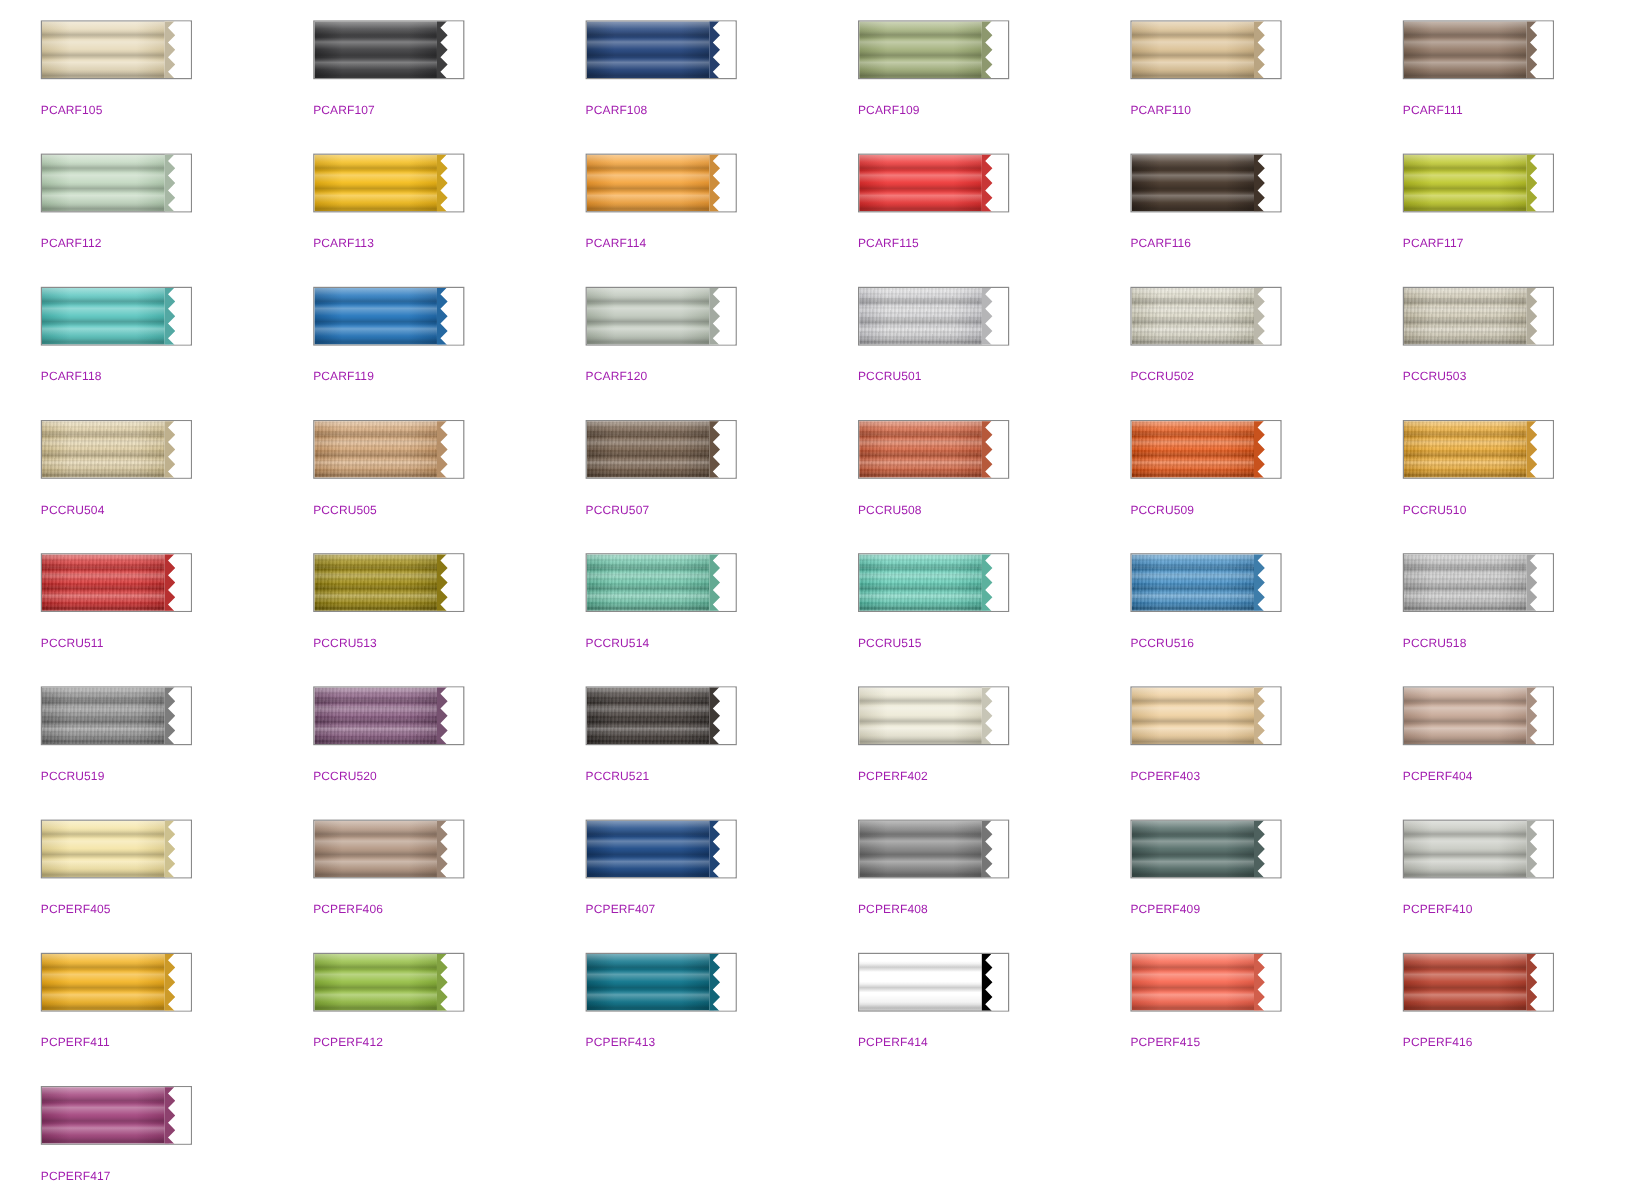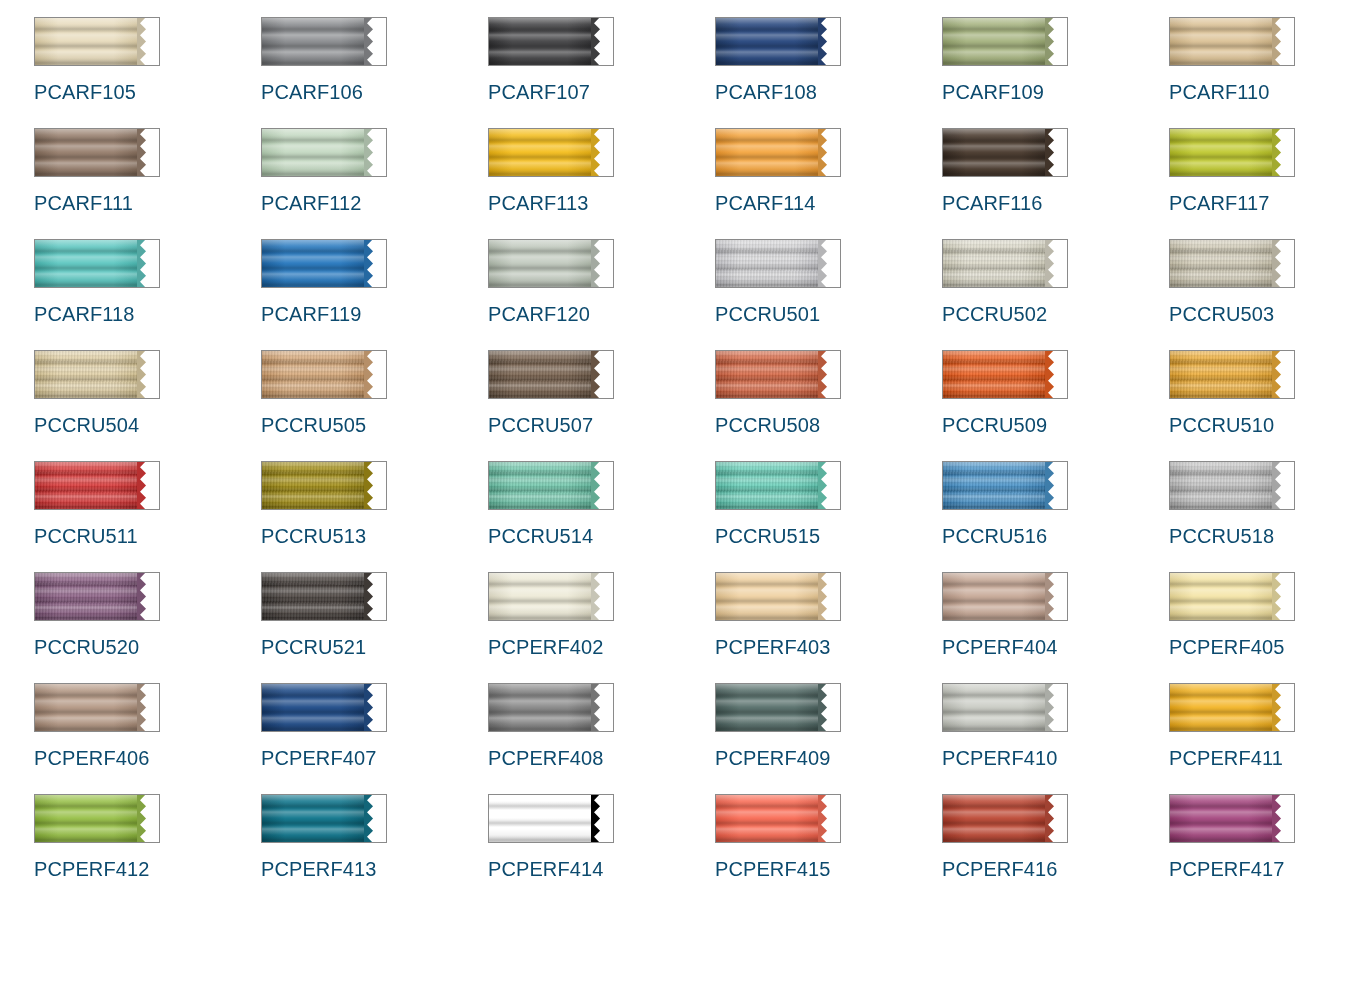--- a/index.html
+++ b/index.html
@@ -113,23 +113,23 @@
       rgba(255,255,255,0.18) 0%,
       rgba(255,255,255,0.00) 28%,
       rgba(0,0,0,0.00) 72%,
       rgba(0,0,0,0.10) 100%);
     pointer-events: none;
   }
 
   
   .swatch-label {
     margin-top: 18px;
-    font-size: 20px;
+    font-size: 10px;
     line-height: 17px;
-    color: #0c4a6e;
+    color: #a21caf;
     letter-spacing: 0.1px;
     white-space: nowrap;
   }
 </style>
 </head>
 <body>
 
 <div id="swatch-grid">
   <div class="grid-inner">
       <div class="swatch-cell">
@@ -143,36 +143,20 @@
               <rect x="0" y="0" width="22" height="51" fill="#ffffff"></rect>
               <path d="M0,0 L9,0 L3,6.4 L9,12.8 L3,19.1 L9,25.5 L3,31.9 L9,38.3 L3,44.6 L9,51 L0,51 Z" fill="#e8dcbe"></path>
               <path d="M0,0 L9,0 L3,6.4 L9,12.8 L3,19.1 L9,25.5 L3,31.9 L9,38.3 L3,44.6 L9,51 L0,51 Z" fill="rgba(0,0,0,0.16)"></path>
             </svg>
           </div>
         </div>
         <div class="swatch-label">PCARF105</div>
       </div>
       <div class="swatch-cell">
         <div class="swatch-chip">
-          <div class="chip-fill" style="background: linear-gradient(to right, rgb(110, 112, 115) 0%, rgb(142, 144, 147) 22%, rgb(142, 144, 147) 74%, rgb(110, 112, 115) 100%);"></div>
-          <div class="chip-pleats"></div>
-          <div class="chip-texture"></div>
-          <div class="chip-shade"></div>
-          <div class="chip-notch">
-            <svg viewBox="0 0 22 51" preserveAspectRatio="none">
-              <rect x="0" y="0" width="22" height="51" fill="#ffffff"></rect>
-              <path d="M0,0 L9,0 L3,6.4 L9,12.8 L3,19.1 L9,25.5 L3,31.9 L9,38.3 L3,44.6 L9,51 L0,51 Z" fill="#8e9093"></path>
-              <path d="M0,0 L9,0 L3,6.4 L9,12.8 L3,19.1 L9,25.5 L3,31.9 L9,38.3 L3,44.6 L9,51 L0,51 Z" fill="rgba(0,0,0,0.16)"></path>
-            </svg>
-          </div>
-        </div>
-        <div class="swatch-label">PCARF106</div>
-      </div>
-      <div class="swatch-cell">
-        <div class="swatch-chip">
           <div class="chip-fill" style="background: linear-gradient(to right, rgb(46, 46, 48) 0%, rgb(74, 74, 76) 22%, rgb(74, 74, 76) 74%, rgb(46, 46, 48) 100%);"></div>
           <div class="chip-pleats"></div>
           <div class="chip-texture"></div>
           <div class="chip-shade"></div>
           <div class="chip-notch">
             <svg viewBox="0 0 22 51" preserveAspectRatio="none">
               <rect x="0" y="0" width="22" height="51" fill="#ffffff"></rect>
               <path d="M0,0 L9,0 L3,6.4 L9,12.8 L3,19.1 L9,25.5 L3,31.9 L9,38.3 L3,44.6 L9,51 L0,51 Z" fill="#4a4a4c"></path>
               <path d="M0,0 L9,0 L3,6.4 L9,12.8 L3,19.1 L9,25.5 L3,31.9 L9,38.3 L3,44.6 L9,51 L0,51 Z" fill="rgba(0,0,0,0.16)"></path>
             </svg>
@@ -287,20 +271,36 @@
               <rect x="0" y="0" width="22" height="51" fill="#ffffff"></rect>
               <path d="M0,0 L9,0 L3,6.4 L9,12.8 L3,19.1 L9,25.5 L3,31.9 L9,38.3 L3,44.6 L9,51 L0,51 Z" fill="#f5a947"></path>
               <path d="M0,0 L9,0 L3,6.4 L9,12.8 L3,19.1 L9,25.5 L3,31.9 L9,38.3 L3,44.6 L9,51 L0,51 Z" fill="rgba(0,0,0,0.16)"></path>
             </svg>
           </div>
         </div>
         <div class="swatch-label">PCARF114</div>
       </div>
       <div class="swatch-cell">
         <div class="swatch-chip">
+          <div class="chip-fill" style="background: linear-gradient(to right, rgb(207, 40, 40) 0%, rgb(239, 65, 65) 22%, rgb(239, 65, 65) 74%, rgb(207, 40, 40) 100%);"></div>
+          <div class="chip-pleats"></div>
+          <div class="chip-texture"></div>
+          <div class="chip-shade"></div>
+          <div class="chip-notch">
+            <svg viewBox="0 0 22 51" preserveAspectRatio="none">
+              <rect x="0" y="0" width="22" height="51" fill="#ffffff"></rect>
+              <path d="M0,0 L9,0 L3,6.4 L9,12.8 L3,19.1 L9,25.5 L3,31.9 L9,38.3 L3,44.6 L9,51 L0,51 Z" fill="#ef4141"></path>
+              <path d="M0,0 L9,0 L3,6.4 L9,12.8 L3,19.1 L9,25.5 L3,31.9 L9,38.3 L3,44.6 L9,51 L0,51 Z" fill="rgba(0,0,0,0.16)"></path>
+            </svg>
+          </div>
+        </div>
+        <div class="swatch-label">PCARF115</div>
+      </div>
+      <div class="swatch-cell">
+        <div class="swatch-chip">
           <div class="chip-fill" style="background: linear-gradient(to right, rgb(51, 40, 32) 0%, rgb(78, 63, 51) 22%, rgb(78, 63, 51) 74%, rgb(51, 40, 32) 100%);"></div>
           <div class="chip-pleats"></div>
           <div class="chip-texture"></div>
           <div class="chip-shade"></div>
           <div class="chip-notch">
             <svg viewBox="0 0 22 51" preserveAspectRatio="none">
               <rect x="0" y="0" width="22" height="51" fill="#ffffff"></rect>
               <path d="M0,0 L9,0 L3,6.4 L9,12.8 L3,19.1 L9,25.5 L3,31.9 L9,38.3 L3,44.6 L9,51 L0,51 Z" fill="#4e3f33"></path>
               <path d="M0,0 L9,0 L3,6.4 L9,12.8 L3,19.1 L9,25.5 L3,31.9 L9,38.3 L3,44.6 L9,51 L0,51 Z" fill="rgba(0,0,0,0.16)"></path>
             </svg>
@@ -604,20 +604,36 @@
           <div class="chip-shade"></div>
           <div class="chip-notch">
             <svg viewBox="0 0 22 51" preserveAspectRatio="none">
               <rect x="0" y="0" width="22" height="51" fill="#ffffff"></rect>
               <path d="M0,0 L9,0 L3,6.4 L9,12.8 L3,19.1 L9,25.5 L3,31.9 L9,38.3 L3,44.6 L9,51 L0,51 Z" fill="#c5c5c5"></path>
               <path d="M0,0 L9,0 L3,6.4 L9,12.8 L3,19.1 L9,25.5 L3,31.9 L9,38.3 L3,44.6 L9,51 L0,51 Z" fill="rgba(0,0,0,0.16)"></path>
             </svg>
           </div>
         </div>
         <div class="swatch-label">PCCRU518</div>
+      </div>
+      <div class="swatch-cell">
+        <div class="swatch-chip textured">
+          <div class="chip-fill" style="background: linear-gradient(to right, rgb(118, 118, 118) 0%, rgb(148, 148, 148) 22%, rgb(148, 148, 148) 74%, rgb(118, 118, 118) 100%);"></div>
+          <div class="chip-pleats"></div>
+          <div class="chip-texture"></div>
+          <div class="chip-shade"></div>
+          <div class="chip-notch">
+            <svg viewBox="0 0 22 51" preserveAspectRatio="none">
+              <rect x="0" y="0" width="22" height="51" fill="#ffffff"></rect>
+              <path d="M0,0 L9,0 L3,6.4 L9,12.8 L3,19.1 L9,25.5 L3,31.9 L9,38.3 L3,44.6 L9,51 L0,51 Z" fill="#949494"></path>
+              <path d="M0,0 L9,0 L3,6.4 L9,12.8 L3,19.1 L9,25.5 L3,31.9 L9,38.3 L3,44.6 L9,51 L0,51 Z" fill="rgba(0,0,0,0.16)"></path>
+            </svg>
+          </div>
+        </div>
+        <div class="swatch-label">PCCRU519</div>
       </div>
       <div class="swatch-cell">
         <div class="swatch-chip textured">
           <div class="chip-fill" style="background: linear-gradient(to right, rgb(110, 70, 104) 0%, rgb(141, 97, 134) 22%, rgb(141, 97, 134) 74%, rgb(110, 70, 104) 100%);"></div>
           <div class="chip-pleats"></div>
           <div class="chip-texture"></div>
           <div class="chip-shade"></div>
           <div class="chip-notch">
             <svg viewBox="0 0 22 51" preserveAspectRatio="none">
               <rect x="0" y="0" width="22" height="51" fill="#ffffff"></rect>

